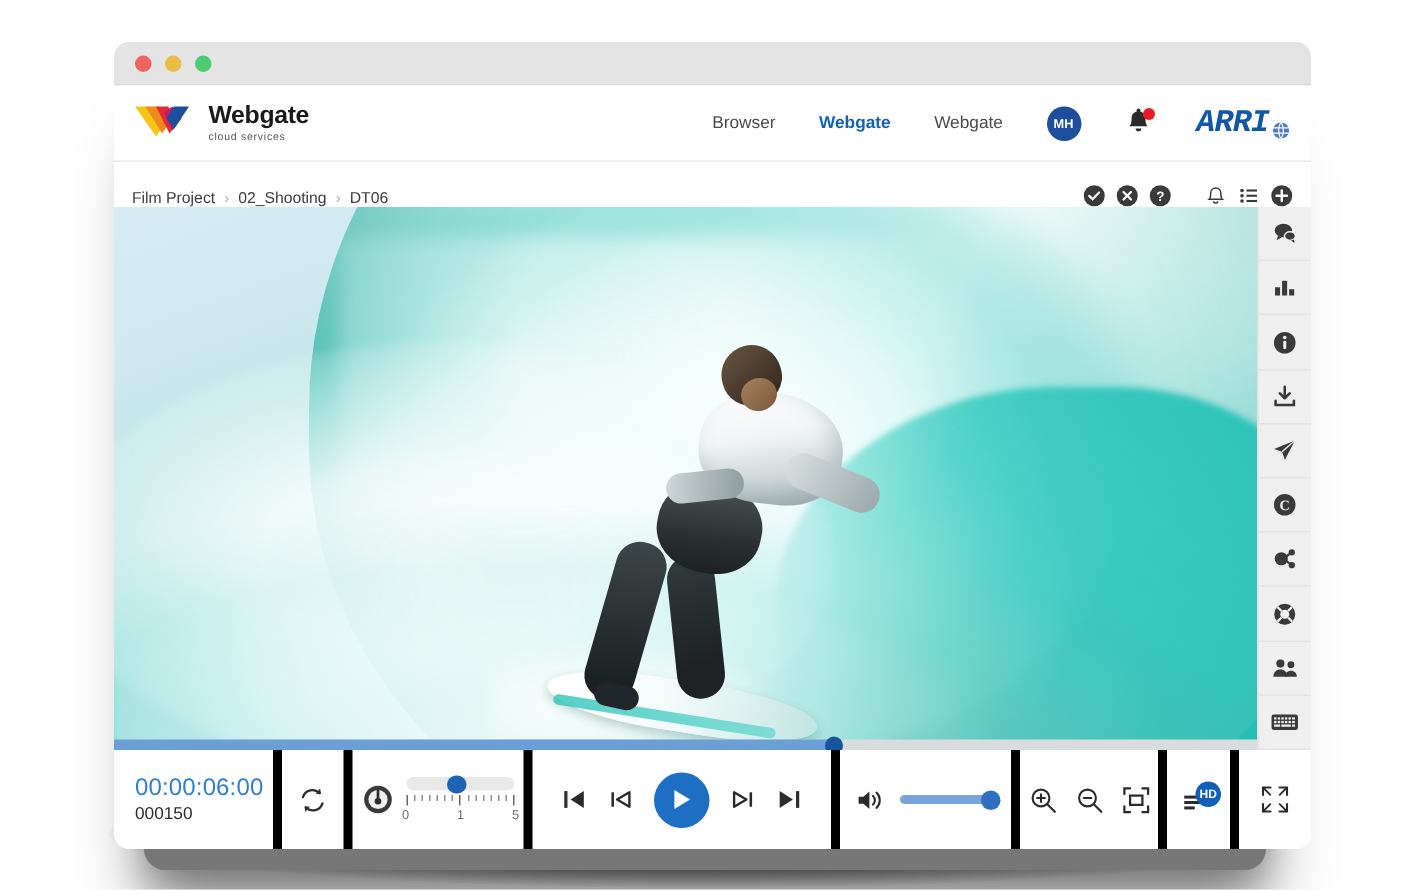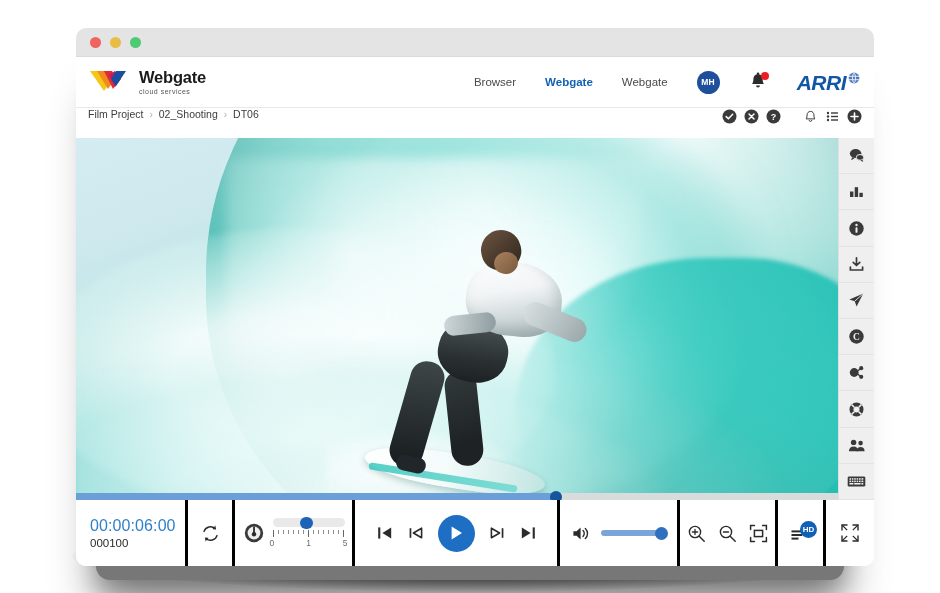--- a/index.html
+++ b/index.html
@@ -67,31 +67,31 @@
     width: 23px; height: 23px; border-radius: 50%;
     background: #1e4f9c; color: #fff; font-size: 8.5px; font-weight: bold;
     display: flex; align-items: center; justify-content: center;
     letter-spacing: 0.2px;
   }
   .bell-wrap { position: relative; width: 19px; height: 21px; }
   .bell-dot {
     position: absolute; right: -1px; top: 0;
     width: 8px; height: 8px; border-radius: 50%; background: #ed1c24;
   }
-  .arri { display: flex; align-items: flex-start; gap: 2px; }
+  .arri { display: flex; align-items: flex-end; gap: 2px; font-family: Liberation Mono, monospace; }
   .arri-text {
     font-size: 21px; font-weight: bold; color: #1157a5;
     letter-spacing: -0.5px; font-style: italic; line-height: 1;
   }
 
   
   .crumbbar {
     height: 31px; background: #fff;
     border-top: 1px solid #e8e8e8;
-    display: flex; align-items: flex-start; justify-content: space-between;
+    display: flex; align-items: flex-end; justify-content: space-between;
     padding: 0 12px 0 12px;
   }
   .crumbs { display: flex; align-items: center; gap: 6px; font-size: 10.5px; color: #3c3c3c; }
   .crumb-sep { color: #b0b0b0; font-size: 10px; }
   .crumb-tools { display: flex; align-items: center; gap: 6px; }
   .ctool { width: 16px; height: 16px; display: flex; align-items: center; justify-content: center; }
   .ctool-sep { width: 9px; }
 
   
   .body-row { display: flex; height: 362px; }
@@ -250,21 +250,21 @@
     border-bottom: 1px solid #e3e3e3;
   }
 
   
   .controls {
     height: 66px; background: #fff;
     display: flex; align-items: stretch;
   }
   .cgroup {
     display: flex; align-items: center; justify-content: center;
-    border-right: 3px solid #000000; height: 100%;
+    border-right: 6px solid #000000; height: 100%;
   }
   .g-time { width: 112px; flex-direction: column; align-items: flex-start; padding-left: 14px; }
   .timecode { font-size: 16px; color: #2f7fc9; letter-spacing: 0.1px; line-height: 1.15; }
   .framenum { font-size: 11.5px; color: #2a2a2a; margin-top: 2px; }
   .g-loop { width: 47px; }
   .g-speed { width: 120px; gap: 8px; }
   .speed-stack { display: flex; flex-direction: column; align-items: center; width: 72px; }
   .speed-track {
     width: 72px; height: 9px; border-radius: 5px; background: #e9e9e9; position: relative;
   }
@@ -535,21 +535,21 @@
             </g>
           </svg>
         </div>
       </div>
     </div>
 
     <div class="controls">
 
       <div class="cgroup g-time">
         <div class="timecode">00:00:06:00</div>
-        <div class="framenum">000100</div>
+        <div class="framenum">000150</div>
       </div>
 
       <div class="cgroup g-loop">
         <span>
           <svg width="21" height="21" viewBox="0 0 21 21">
             <path d="M4 8.4a6.6 6.6 0 0 1 11.1-2.6" stroke="#2b2b2b" stroke-width="1.5" fill="none" stroke-linecap="round"></path>
             <path d="M17 12.6a6.6 6.6 0 0 1-11.1 2.6" stroke="#2b2b2b" stroke-width="1.5" fill="none" stroke-linecap="round"></path>
             <path d="M15.4 2.6l0.6 3.6-3.6 0.1z" fill="#2b2b2b"></path>
             <path d="M5.6 18.4l-0.6-3.6 3.6-0.1z" fill="#2b2b2b"></path>
           </svg>

